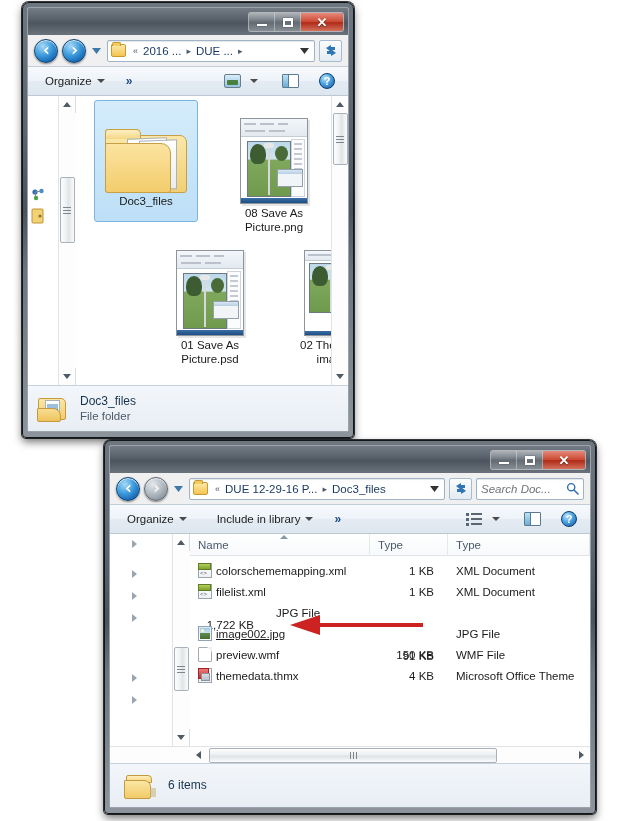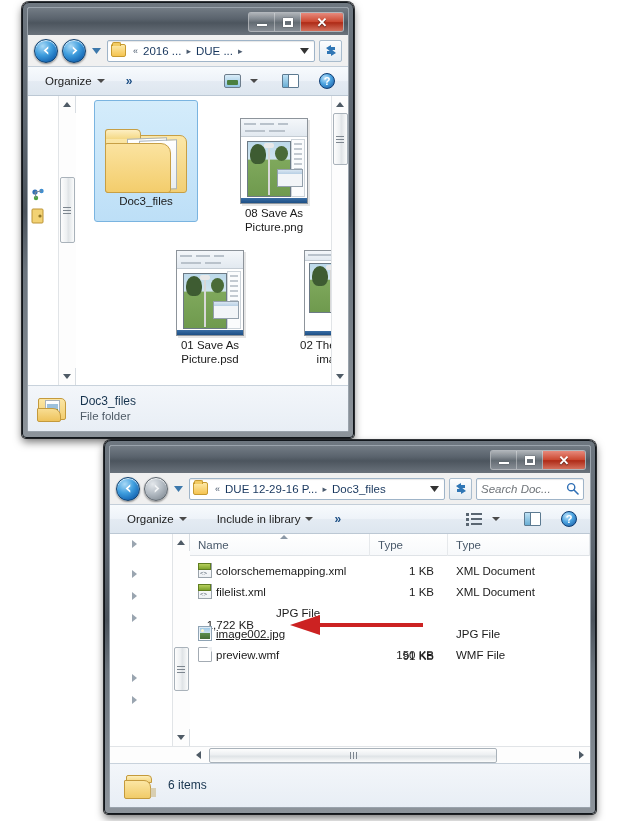--- a/index.html
+++ b/index.html
@@ -793,20 +793,28 @@
 
               <div class="dv-row">
                 <div class="dv-name" style="width:180px;">
                   <span class="fi fi-blank"></span>
                   <span>preview.wmf</span>
                 </div>
                 <div class="dv-size" style="width:78px;">150 KB</div>
                 <div class="dv-type" style="flex:1;">WMF File</div>
               </div>
 
+              <div class="dv-row">
+                <div class="dv-name" style="width:180px;">
+                  <span class="fi fi-thmx"></span>
+                  <span>themedata.thmx</span>
+                </div>
+                <div class="dv-size" style="width:78px;">4 KB</div>
+                <div class="dv-type" style="flex:1;">Microsoft Office Theme</div>
+              </div>
 
             </div>
           </div>
         </div>
 
         <div class="hscroll">
           <div style="width:80px;flex:none;"></div>
           <div class="hs-arrow">
               <span class="hs-l"></span>
             </div>

